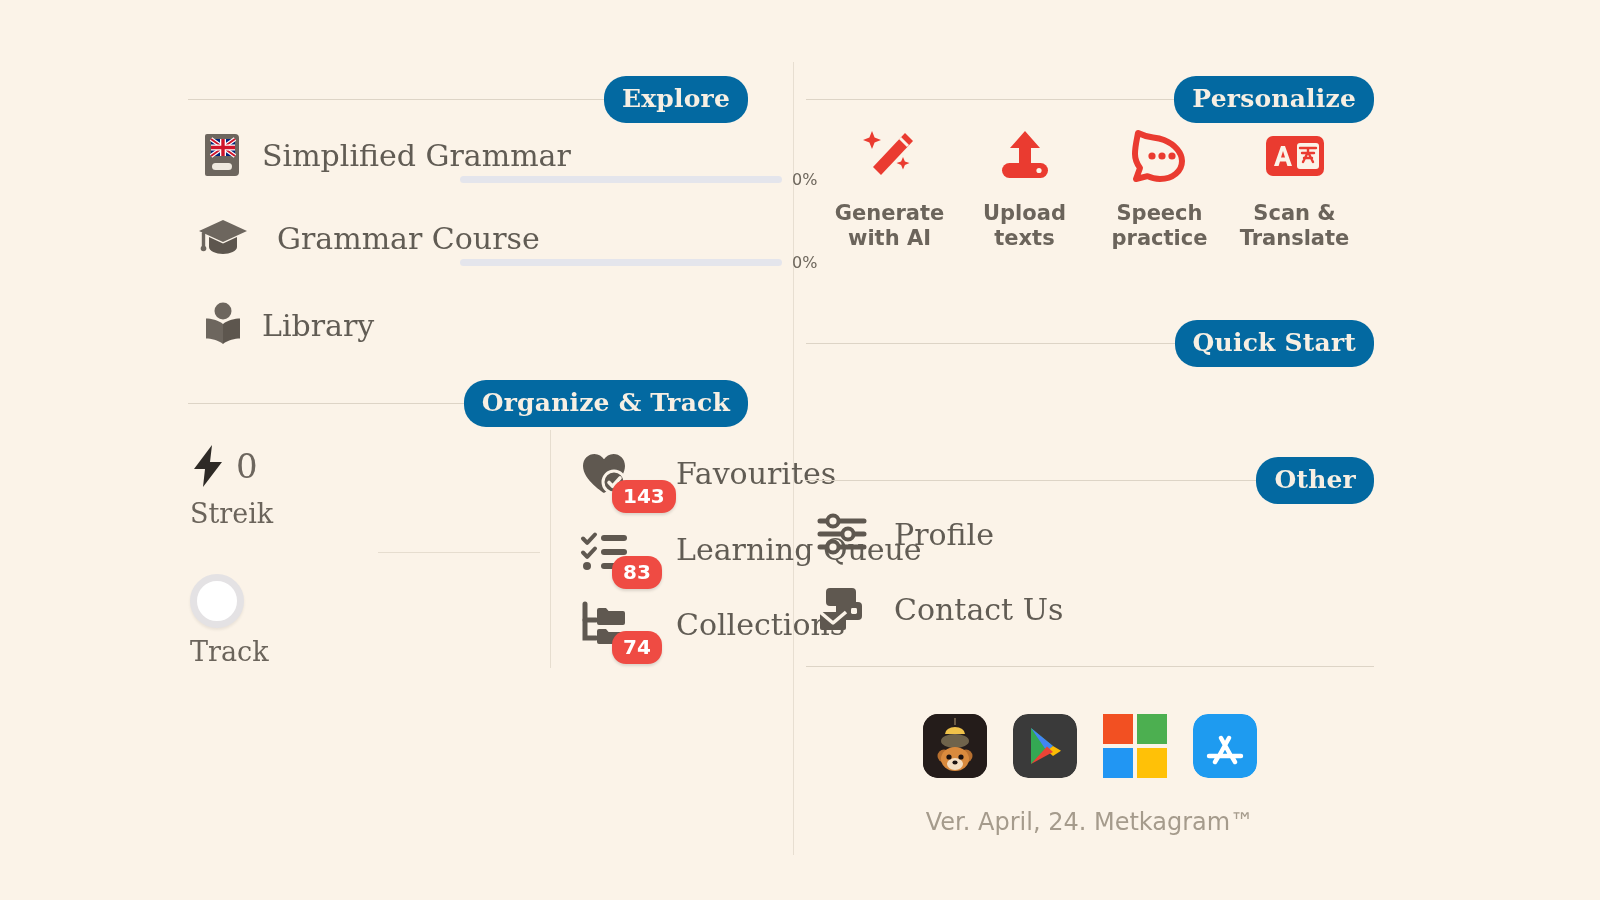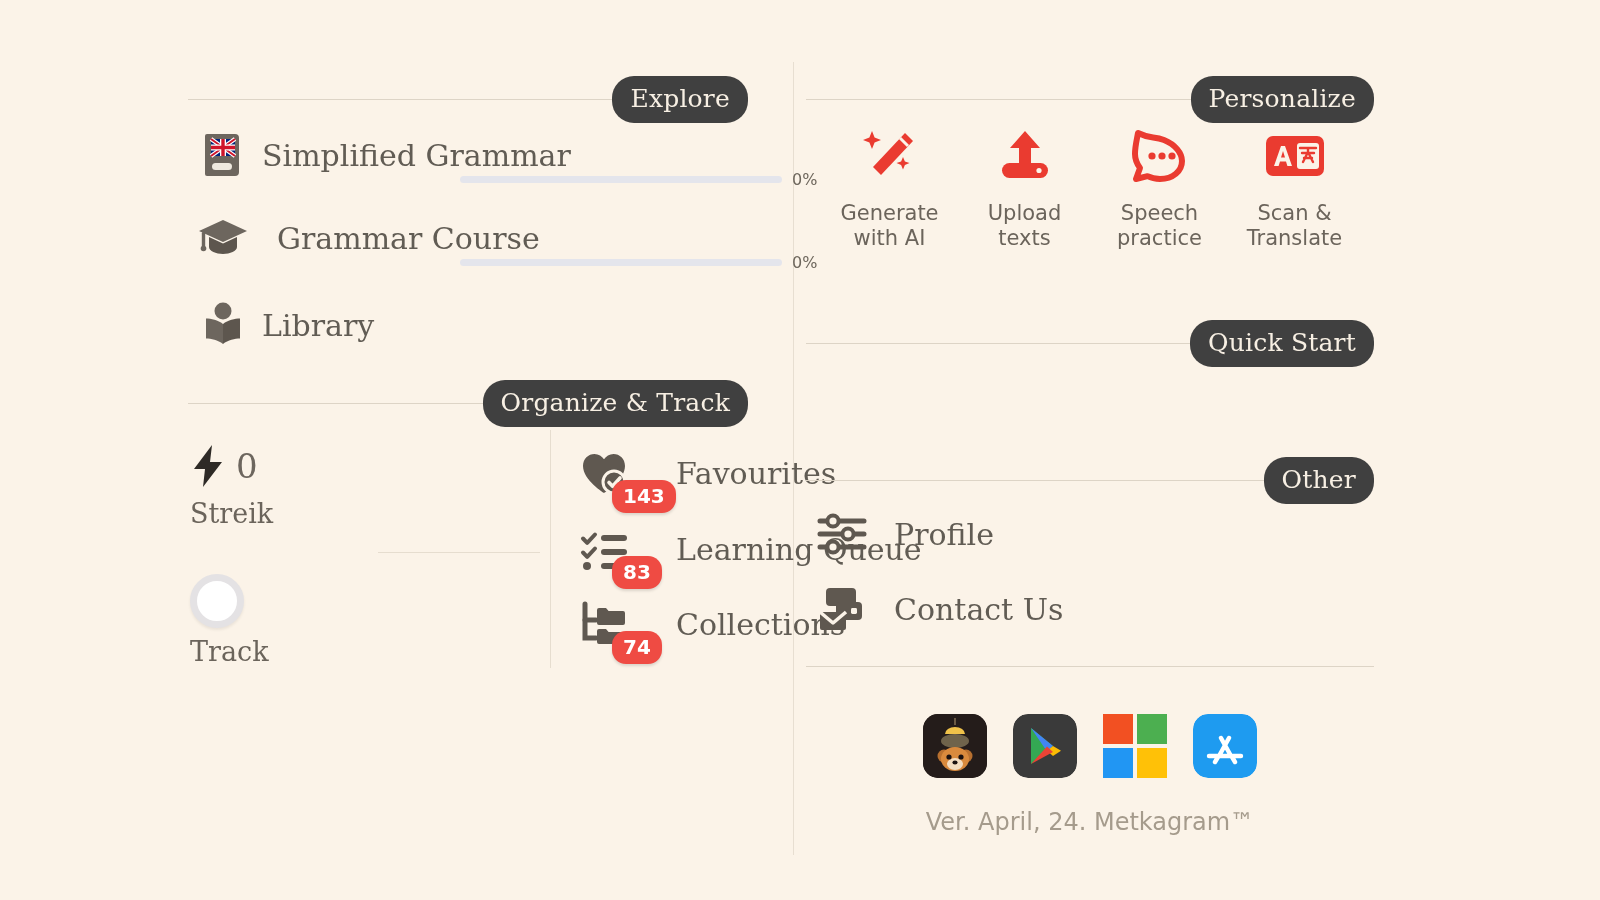--- a/index.html
+++ b/index.html
@@ -17,24 +17,24 @@
   .v-divider {
     position: absolute; left: 793px; top: 62px;
     width: 1px; height: 793px; background: #e7ded1;
   }
 
   
   .section-head { position: absolute; display: flex; align-items: center; }
   .section-rule { flex: 1 1 auto; height: 1px; background: #ddd4c6; }
   .pill {
     flex: 0 0 auto;
-    background: #404040;
+    background: #0369a1;
     color: #f7efe3;
     font-family: "DejaVu Serif", serif;
-    font-weight: 400;
+    font-weight: 700;
     font-size: 25px;
     line-height: 1;
     padding: 10px 18px 12px 18px;
     border-radius: 22px;
     white-space: nowrap;
     letter-spacing: .2px;
   }
 
   
   .row { position: absolute; display: flex; align-items: center; }
@@ -81,21 +81,21 @@
   .stat-box { position: absolute; width: 166px; }
   .stat-caption {
     font-family: "DejaVu Serif", serif;
     font-size: 27px; color: #6b645b; margin-top: 6px;
   }
   .stat-sep { position: absolute; left: 190px; top: 552px; width: 162px; height: 1px; background: #e6ddcf; }
   .inner-divider { position: absolute; left: 362px; top: 430px; width: 1px; height: 238px; background: #e6ddcf; }
 
   
   .pz-grid { position: absolute; left: 822px; top: 125px; display: flex; gap: 0; }
-  .pz-item { width: 135px; display: flex; flex-direction: column; align-items: center; }
+  .pz-item { width: 135px; display: flex; flex-direction: column; align-items: center; font-weight: bold; }
   .pz-ico { height: 62px; display: flex; align-items: center; justify-content: center; }
   .pz-label {
     margin-top: 14px;
     font-family: "DejaVu Sans", sans-serif;
     font-size: 21px; color: #6b645b; text-align: center; line-height: 1.18;
   }
 
   
   .foot-rule { position: absolute; left: 806px; top: 666px; width: 568px; height: 1px; background: #ddd4c6; }
   .stores { position: absolute; left: 806px; top: 714px; width: 568px; display: flex; justify-content: center; gap: 26px; }

